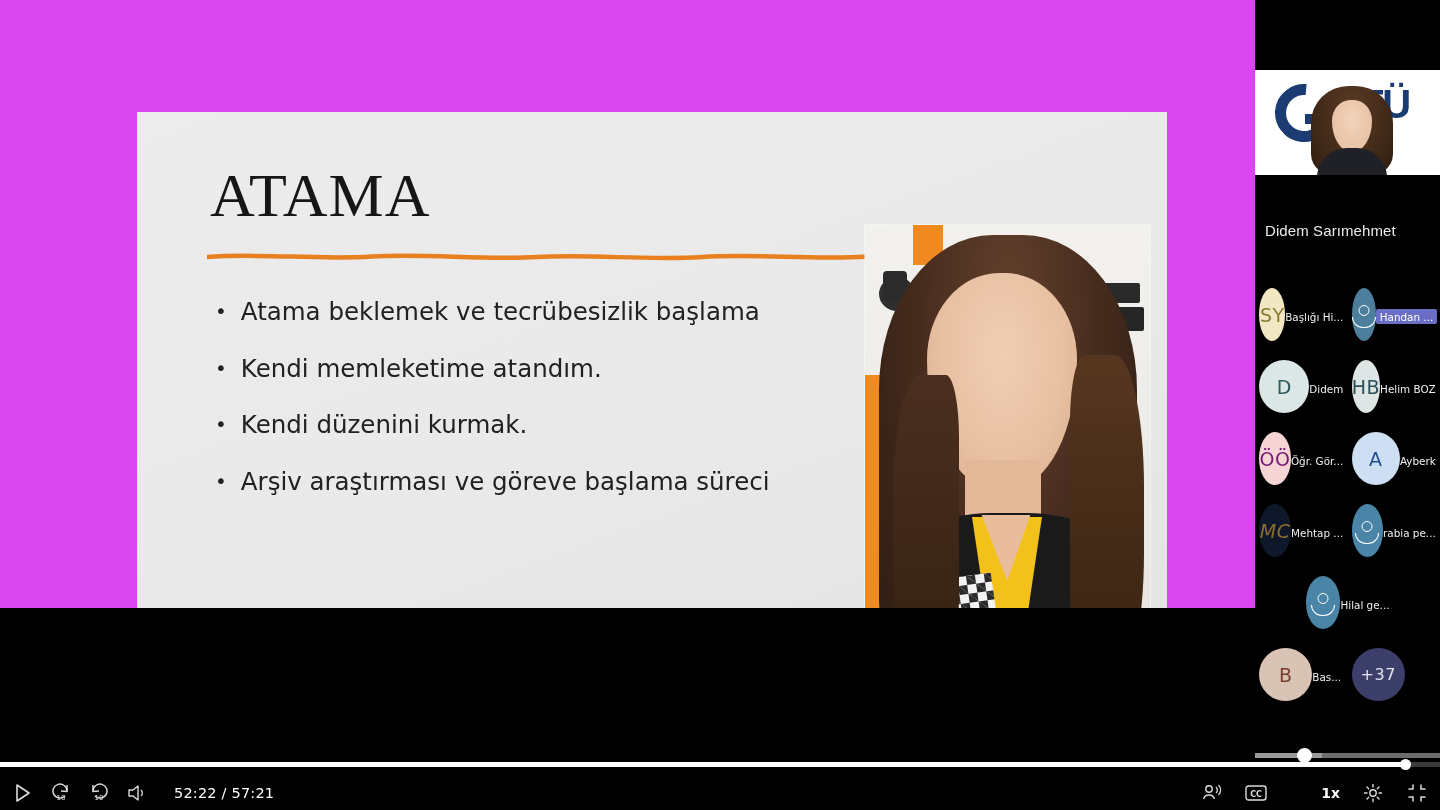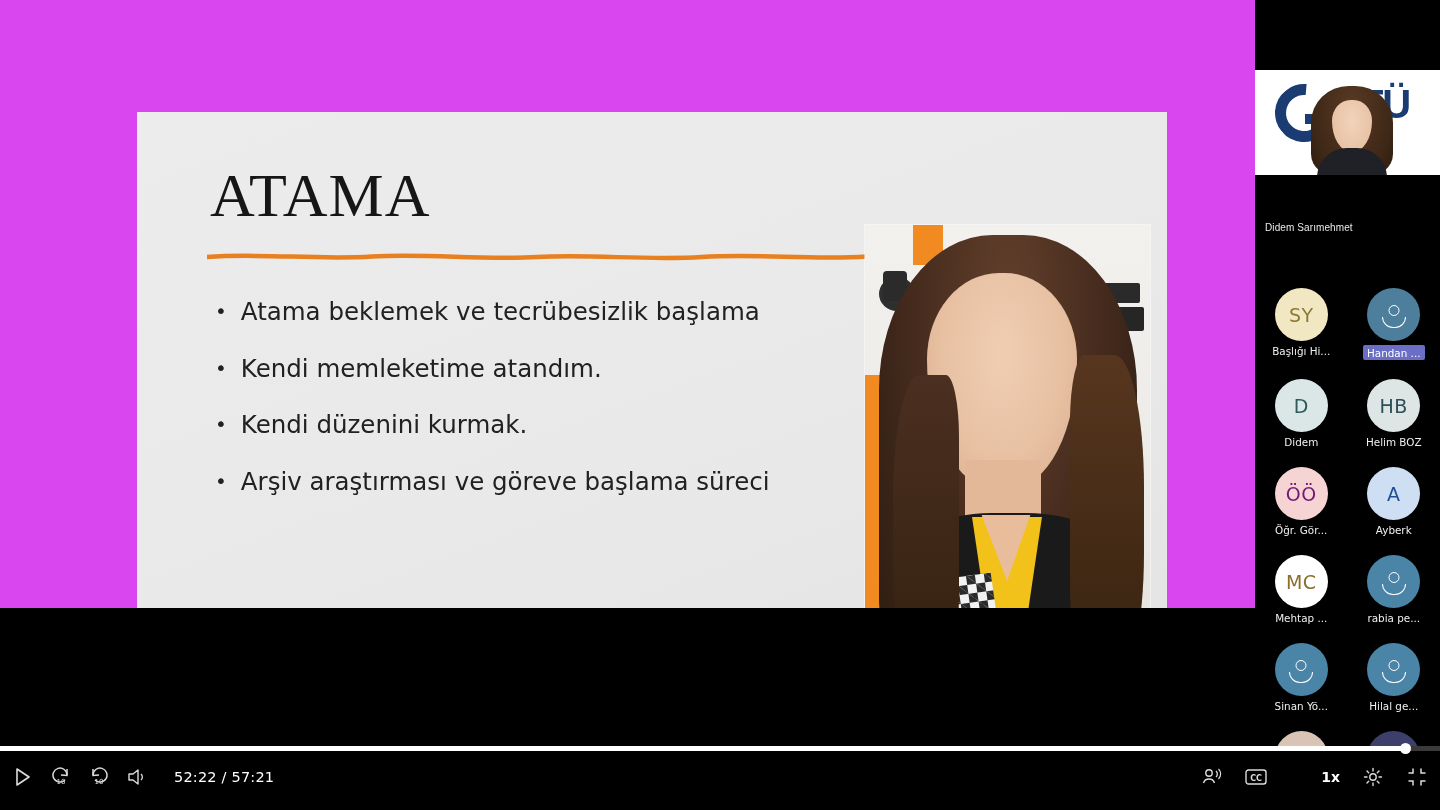--- a/index.html
+++ b/index.html
@@ -115,44 +115,44 @@
     position:absolute; left:56px; top:16px; width:82px; height:92px;
   }
   .self-tile .person .hair{ position:absolute; left:0; top:0; width:82px; height:92px;
     background:radial-gradient(ellipse at 50% 25%, #5a3a24 0%, #3d2716 70%, #2c1b0e 100%);
     border-radius:46% 46% 36% 36% / 40% 40% 26% 26%; }
   .self-tile .person .face{ position:absolute; left:21px; top:14px; width:40px; height:52px;
     background:radial-gradient(ellipse at 50% 40%, #f2d3ba 0%, #e8c3a6 70%, #d9ad8e 100%);
     border-radius:46% 46% 48% 48% / 40% 40% 60% 60%; }
   .self-tile .person .body{ position:absolute; left:6px; top:62px; width:70px; height:38px; background:#1f2126; border-radius:30px 30px 0 0; }
 
-  .panel-title{ position:absolute; left:10px; top:222px; font-size:10px; color:#eaeaea; letter-spacing:.1px; }
+  .panel-title{ position:absolute; left:10px; top:222px; font-size:15px; color:#eaeaea; letter-spacing:.1px; }
 
   .grid{ position:absolute; left:0; top:288px; width:185px; }
   .row{ display:flex; justify-content:space-around; margin-bottom:19px; }
-  .cell{ width:84px; display:flex; flex-direction:column; align-items:center; position:relative; }
+  .cell{ width:84px; display:flex; flex-direction:row; align-items:center; position:relative; }
   .av{
     width:53px; height:53px; border-radius:50%;
     display:flex; align-items:center; justify-content:center;
     font-size:19px; font-weight:500; letter-spacing:.5px;
     font-family:"DejaVu Sans", sans-serif;
   }
   .av.generic{ background:#4a7f9e; }
   .av .person-glyph{ position:relative; width:24px; height:20px; }
   .av .person-glyph .head{ position:absolute; left:50%; top:0; transform:translateX(-50%); width:11px; height:11px; border:1.7px solid #fff; border-radius:50%; }
   .av .person-glyph .shoulders{ position:absolute; left:0; top:12px; width:24px; height:11px; border:1.7px solid #fff; border-top:none; border-radius:0 0 13px 13px; }
   .cname{ margin-top:4px; font-size:10.4px; color:#f0f0f0; white-space:nowrap; font-family:"DejaVu Sans", sans-serif; }
   .cname.hl{ background:#6a6ec4; color:#fff; padding:1.5px 4px; border-radius:2px; }
 
   .panel-scroll{ position:absolute; left:0; bottom:52px; width:185px; height:5px; background:#9a9a9a; }
   .panel-scroll .track-dark{ position:absolute; right:0; top:0; width:118px; height:5px; background:#6c6c6c; }
   .panel-scroll .handle{ position:absolute; left:42px; top:-5px; width:15px; height:15px; border-radius:50%; background:#fff; }
 
   
-  #bottom{ position:absolute; left:0; bottom:0; width:1440px; height:64px; background:#000; }
+  #bottom{ position:absolute; left:0; bottom:0; width:1440px; height:48px; background:#000; }
   #progress{ position:absolute; left:0; top:0; width:1440px; height:5px; background:#3a3a3a; }
   #progress .played{ position:absolute; left:0; top:0; height:5px; width:1407px; background:#fff; }
   #progress .knob{ position:absolute; left:1400px; top:-3px; width:11px; height:11px; border-radius:50%; background:#fff; }
 
   .ctrl-left{ position:absolute; left:12px; top:20px; display:flex; align-items:center; gap:16px; }
   .ctrl-right{ position:absolute; right:12px; top:20px; display:flex; align-items:center; gap:22px; }
   .icn{ width:22px; height:22px; display:flex; align-items:center; justify-content:center; color:#e4e4e4; }
   .icn svg{ display:block; }
   .timecode{ margin-left:10px; color:#fff; font-size:14.5px; font-family:"DejaVu Sans", sans-serif; letter-spacing:.2px; }
   .speed{ color:#fff; font-size:14px; font-weight:bold; font-family:"DejaVu Sans", sans-serif;margin-left:32px; }
@@ -271,44 +271,35 @@
           <div class="cname">Öğr. Gör...</div>
         </div>
         <div class="cell">
           <div class="av" style="background: rgb(207, 223, 243); color: rgb(31, 79, 150);">A</div>
           <div class="cname">Ayberk</div>
         </div>
       </div>
 
       <div class="row">
         <div class="cell">
-          <div class="av" style="background: #ffffff; color: rgb(138, 111, 44);">MC</div>
+          <div class="av" style="background: #0f172a; color: rgb(138, 111, 44); font-style: italic;">MC</div>
           <div class="cname">Mehtap ...</div>
         </div>
         <div class="cell">
           <div class="av generic" style="background: rgb(74, 133, 168); color: rgb(255, 255, 255);">
             <span class="person-glyph">
                 <span class="head" style="border-color: rgb(255, 255, 255);"></span>
                 <span class="shoulders" style="border-color: transparent rgb(255, 255, 255) rgb(255, 255, 255);"></span>
               </span>
           </div>
           <div class="cname">rabia pe...</div>
         </div>
       </div>
 
       <div class="row">
-        <div class="cell">
-          <div class="av generic" style="background: rgb(74, 133, 168); color: rgb(255, 255, 255);">
-            <span class="person-glyph">
-                <span class="head" style="border-color: rgb(255, 255, 255);"></span>
-                <span class="shoulders" style="border-color: transparent rgb(255, 255, 255) rgb(255, 255, 255);"></span>
-              </span>
-          </div>
-          <div class="cname">Sinan Yö...</div>
-        </div>
         <div class="cell">
           <div class="av generic" style="background: rgb(74, 133, 168); color: rgb(255, 255, 255);">
             <span class="person-glyph">
                 <span class="head" style="border-color: rgb(255, 255, 255);"></span>
                 <span class="shoulders" style="border-color: transparent rgb(255, 255, 255) rgb(255, 255, 255);"></span>
               </span>
           </div>
           <div class="cname">Hilal ge...</div>
         </div>
       </div>

